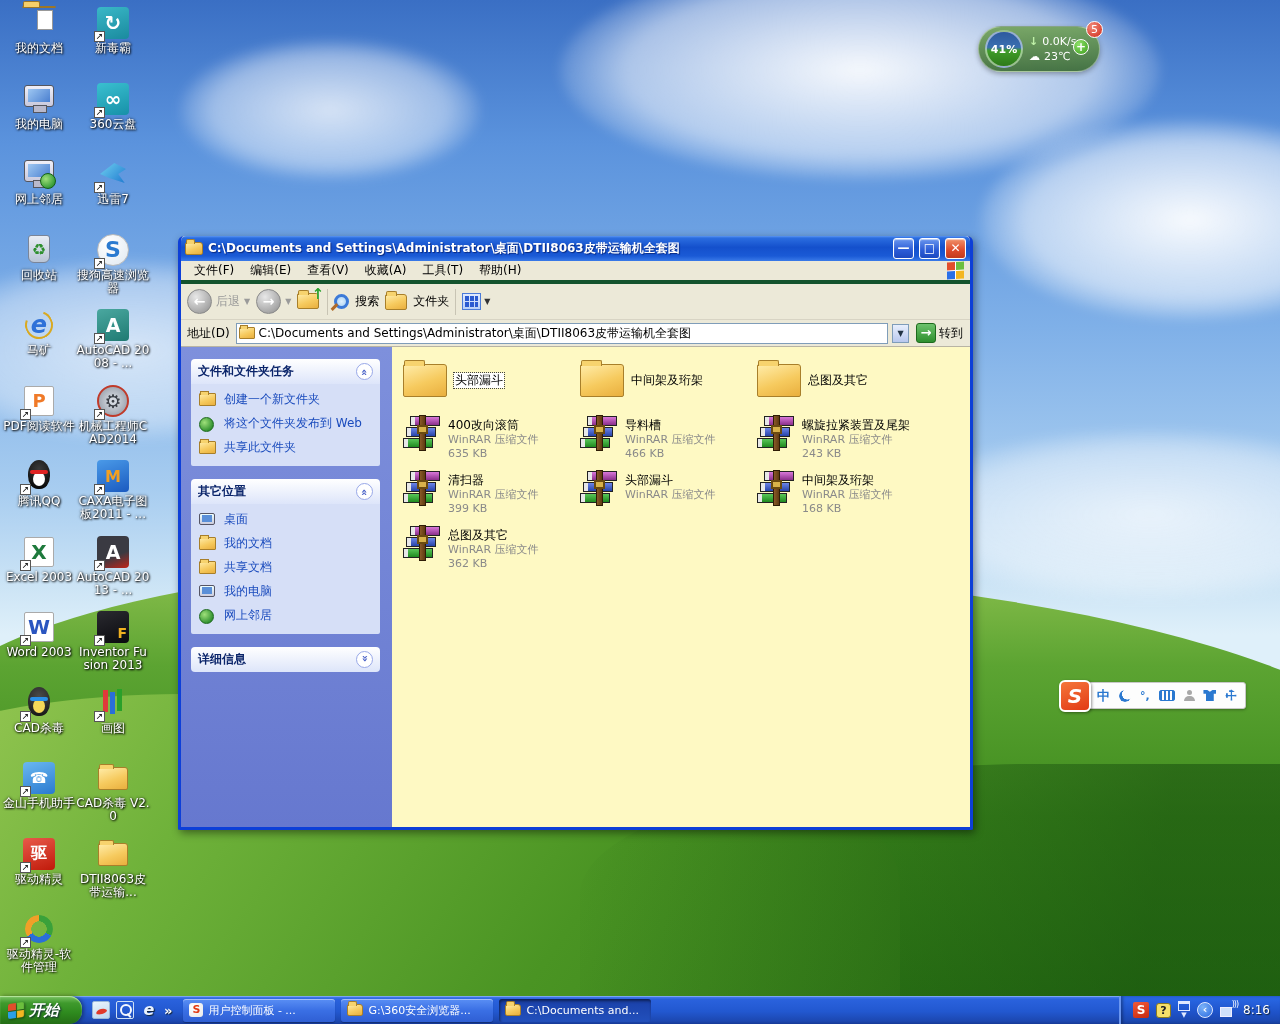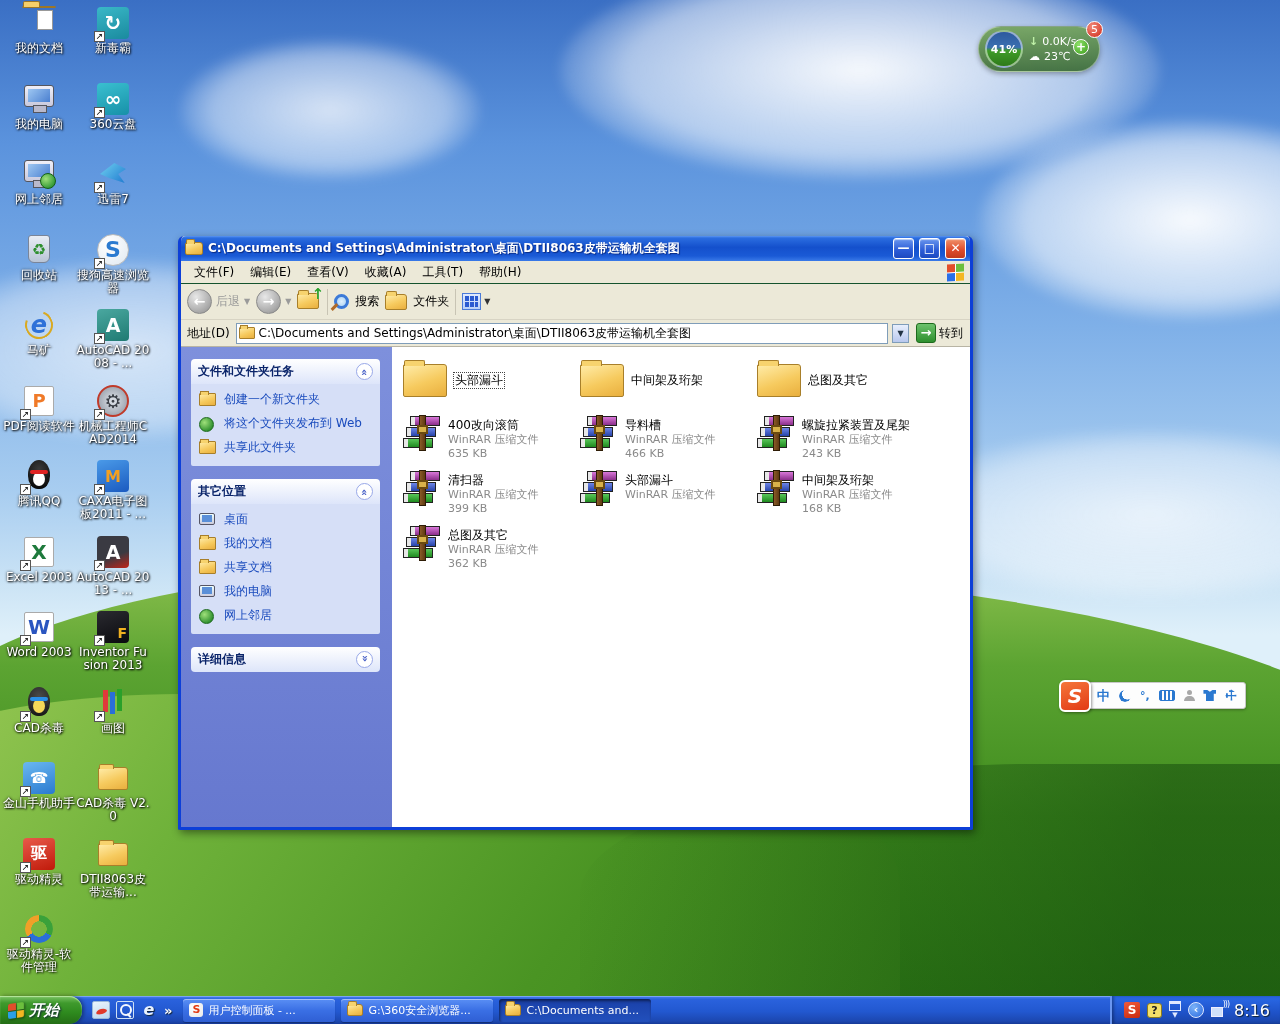--- a/index.html
+++ b/index.html
@@ -61,21 +61,21 @@
   .rar .buck { position:absolute; left:14px; top:9px; width:11px; height:9px; background:#d8b24a; border:2px solid #6a4a10; }
 
   
   #win { position:absolute; left:178px; top:236px; width:795px; height:594px; background:#ece9d8; border:3px solid #0d3fd8; border-top:none; border-radius:6px 6px 2px 2px; box-shadow:2px 3px 8px rgba(0,0,0,.45); }
   .titlebar { height:25px; display:flex; align-items:center; gap:5px; padding:0 4px; border-radius:5px 5px 0 0;
     background:linear-gradient(180deg,#5a96f2 0%,#2b6de0 8%,#1450cc 45%,#1a5ad6 80%,#3a7ae8 100%); }
   .title-txt { flex:1; color:#fff; font-weight:bold; font-size:12px; white-space:nowrap; overflow:hidden; text-shadow:1px 1px 1px #0a2a80; }
   .tbtn { width:21px; height:21px; border-radius:3px; border:1px solid #fff; color:#fff; font-size:12px; line-height:18px; text-align:center; font-weight:bold;
     background:linear-gradient(180deg,#6a96ee,#2b5bd6 60%,#1c49c0); box-shadow:inset 0 1px 1px rgba(255,255,255,.6); }
   .tbtn.close { background:linear-gradient(180deg,#f0926a,#dd4a2a 60%,#c23a1c); }
-  .menubar { height:23px; background:#ece9d8; display:flex; align-items:center; padding:0 6px; gap:2px; border-bottom:1px solid #14532d; }
+  .menubar { height:23px; background:#ece9d8; display:flex; align-items:center; padding:0 6px; gap:2px; border-bottom:4px solid #14532d; }
   .menu-item { font-size:12px; color:#000; padding:2px 7px; }
   .menubar .spring { flex:1; }
   .xp-logo { width:17px; height:17px; border-radius:2px; display:grid; grid-template-columns:1fr 1fr; grid-template-rows:1fr 1fr; gap:1px; background:#fff; transform:skewY(-4deg); }
   .xp-logo i:nth-child(1){background:#e24e2b;} .xp-logo i:nth-child(2){background:#6cbf3e;}
   .xp-logo i:nth-child(3){background:#2a6fe8;} .xp-logo i:nth-child(4){background:#f3b622;}
   .toolbar { height:36px; background:#ece9d8; display:flex; align-items:center; gap:6px; padding:0 6px; border-bottom:1px solid #d8d4c4; }
   .nav-circle { width:25px; height:25px; border-radius:50%; background:radial-gradient(circle at 35% 30%,#e8e8e8,#a8a8a8 70%,#8a8a8a); border:1px solid #8a8a8a; color:#fff; font-size:14px; line-height:23px; text-align:center; font-weight:bold; }
   .tool-lbl { font-size:12px; color:#9a9a9a; }
   .tool-lbl.dark { color:#000; }
   .mini-drop { font-size:8px; color:#9a9a9a; }
@@ -109,21 +109,21 @@
   .tp-item:last-child { margin-bottom:0; }
   .tp-item .txt { font-size:12px; color:#1a4bbd; line-height:14px; }
   .mi { flex:0 0 18px; position:relative; width:18px; height:15px; margin-top:1px; }
   .mi .f16 { width:17px; height:13px; }
   .mi-globe { width:15px; height:15px; border-radius:50%; background:radial-gradient(circle at 35% 35%,#9fe07a,#2e8f2e 75%); border:1px solid #1d6a1d; }
   .mi-mon { width:16px; height:12px; background:linear-gradient(180deg,#eff,#ccd); border:1px solid #556; border-radius:2px; }
   .mi-mon::before { content:""; position:absolute; left:3px; top:2px; width:10px; height:7px; background:#5a8fd8; }
   .f16 { position:relative; background:linear-gradient(160deg,#ffeca8,#f6ca5e 55%,#e9af3e); border:1px solid #a87f2a; border-radius:1px; }
   .f16::before { content:""; position:absolute; top:-3px; left:0; width:45%; height:3px; background:#f7d36e; border:1px solid #a87f2a; border-bottom:none; }
 
-  .filearea { flex:1; background:#ffffff; position:relative; }
+  .filearea { flex:1; background:#fef9c3; position:relative; }
   .tile { position:absolute; width:172px; display:flex; gap:7px; }
   .t-folder-ico { width:44px; height:33px; margin-top:3px; }
   .t-folder-ico.fold::before { height:5px; top:-5px; }
   .t-name { font-size:12px; color:#000; line-height:15px; }
   .t-name.sel { outline:1px dotted #444; background:#fff; padding:0 1px; }
   .t-meta { font-size:11px; color:#8a8a8a; line-height:14px; }
   .t-txt { padding-top:2px; }
   .folder-tile .t-txt { display:flex; align-items:center; }
 
   
@@ -187,21 +187,21 @@
   #tray { margin-left:auto; height:28px; display:flex; align-items:center; gap:7px; padding:0 10px 0 12px;
     background:linear-gradient(180deg,#2a6ae8 0%,#1e52c8 60%,#1a44a8 100%); border-left:2px solid #6a96f0; box-shadow:inset 2px 0 3px rgba(0,0,0,.3); }
   .tr-s { width:16px; height:16px; border-radius:2px; background:linear-gradient(160deg,#f05a3a,#c82a10); color:#fff; font-weight:bold; font-size:12px; text-align:center; line-height:16px; }
   .tr-help { width:15px; height:15px; border-radius:3px; background:#f5e06a; border:1px solid #8a7a20; color:#222; font-weight:bold; font-size:11px; text-align:center; line-height:13px; }
   .tr-win { position:relative; width:12px; height:10px; border:1px solid #dfe8ff; background:transparent; }
   .tr-win::before { content:""; position:absolute; left:0; top:0; right:0; height:2px; background:#dfe8ff; }
   .tr-chev { width:16px; height:16px; border-radius:50%; background:radial-gradient(circle at 35% 30%,#7ab2f8,#2a6ae0); border:1px solid #dfe8ff; color:#fff; font-size:11px; font-weight:bold; text-align:center; line-height:14px; }
   .tr-net { position:relative; width:16px; height:13px; }
   .tr-net::before { content:""; position:absolute; left:0; bottom:0; width:10px; height:8px; background:#cfe0fa; border:1px solid #eef; }
   .tr-net::after { content:")))"; position:absolute; right:-2px; top:-4px; font-size:8px; color:#fff; letter-spacing:-1px; }
-  .tr-clock { color:#fff; font-size:16px; text-shadow:1px 1px 1px #123; }
+  .tr-clock { color:#fff; font-size:12px; text-shadow:1px 1px 1px #123; }
   .mini-caret { color:#dfe8ff; font-size:7px; }
 </style>
 </head>
 <body>
 
 <div id="screen">
 
   <div class="cloud" style="left:560px;top:-40px;width:600px;height:220px;"></div>
   <div class="cloud" style="left:980px;top:120px;width:420px;height:200px;"></div>
   <div class="cloud" style="left:180px;top:40px;width:300px;height:140px;opacity:.8"></div>

